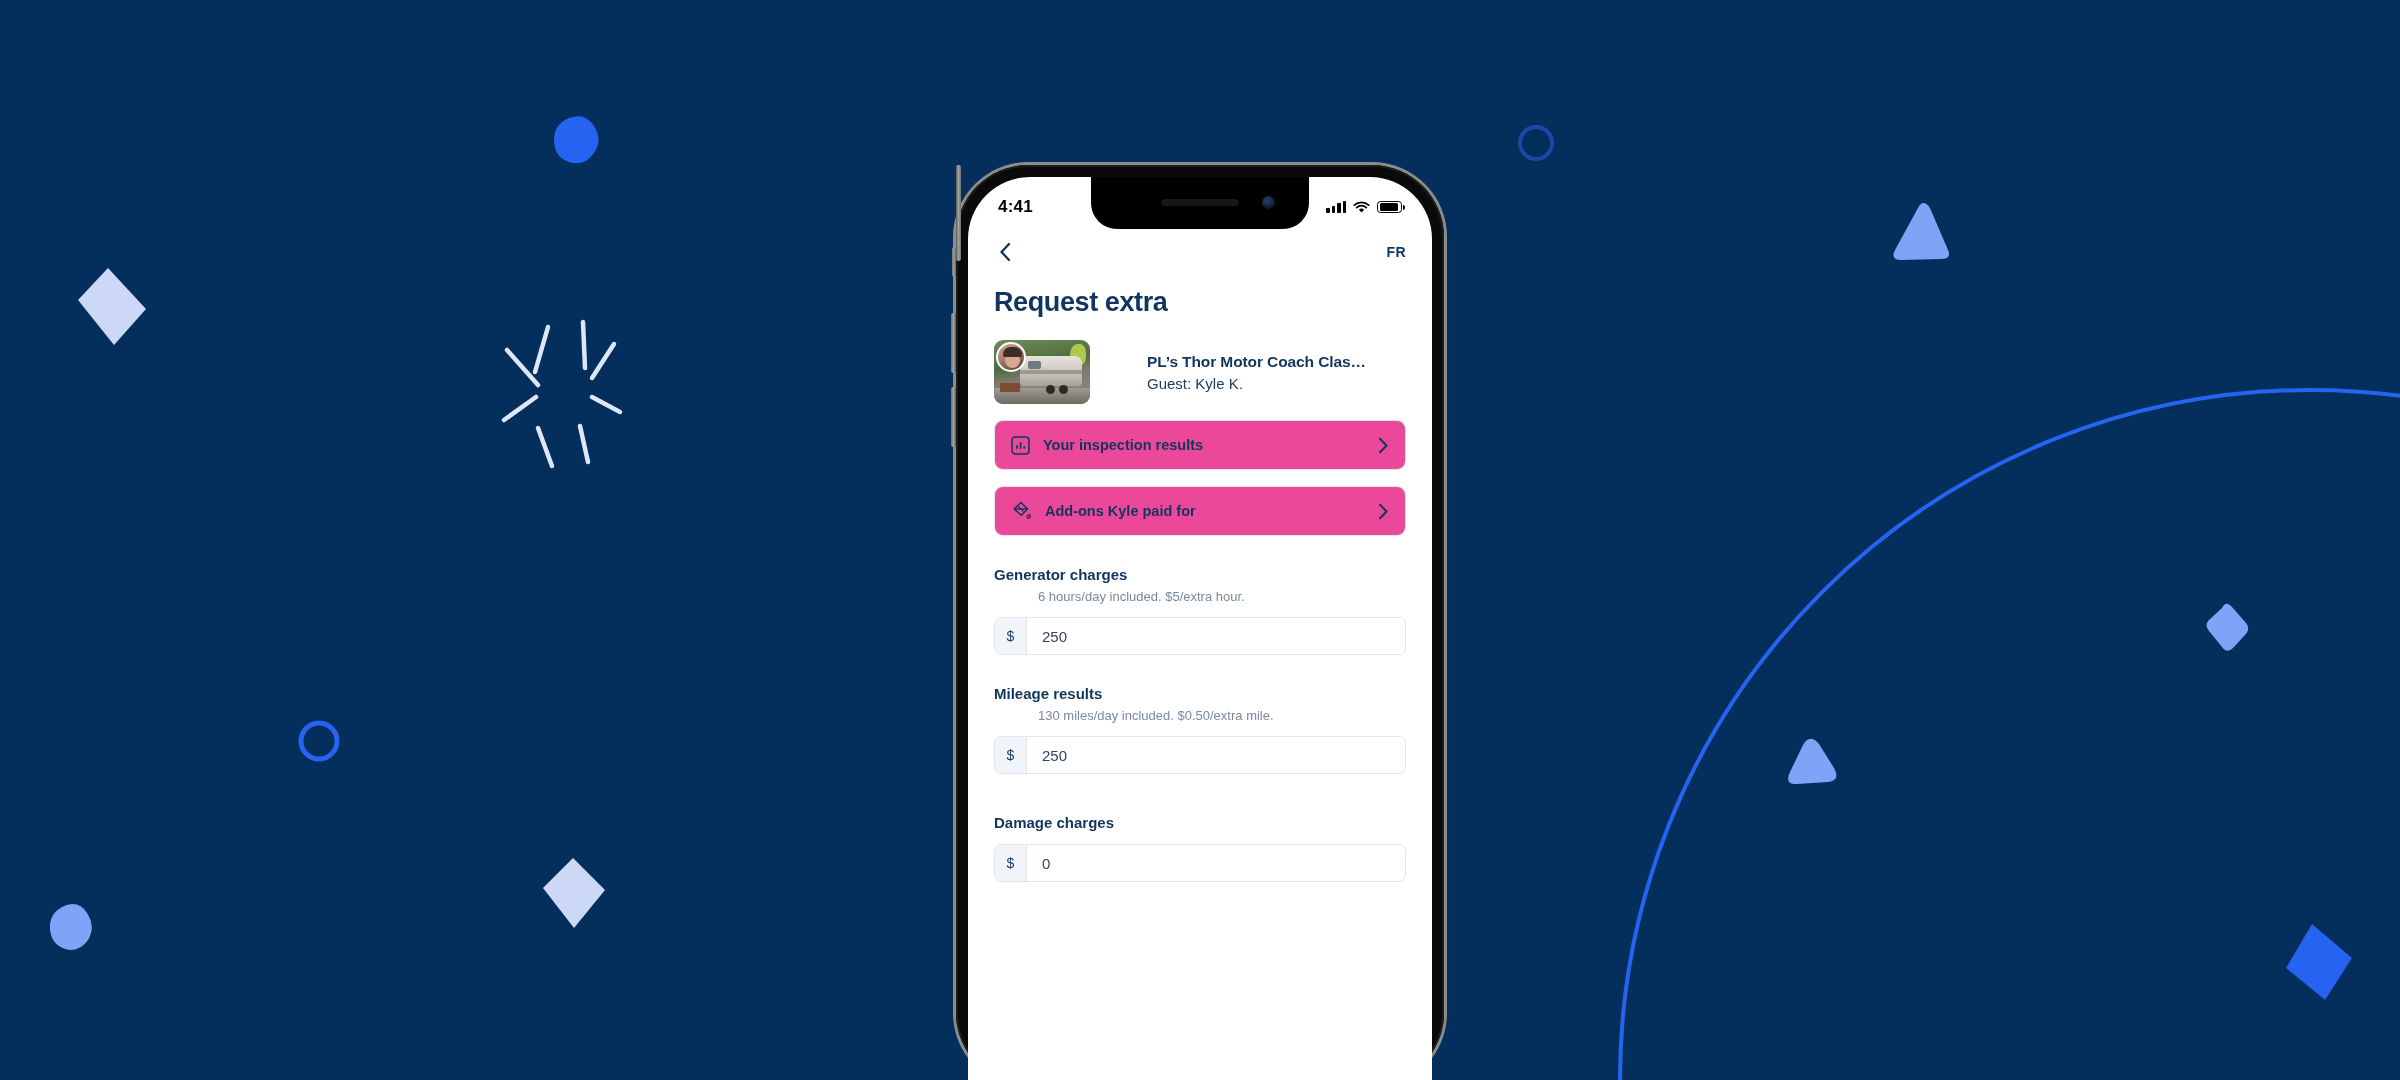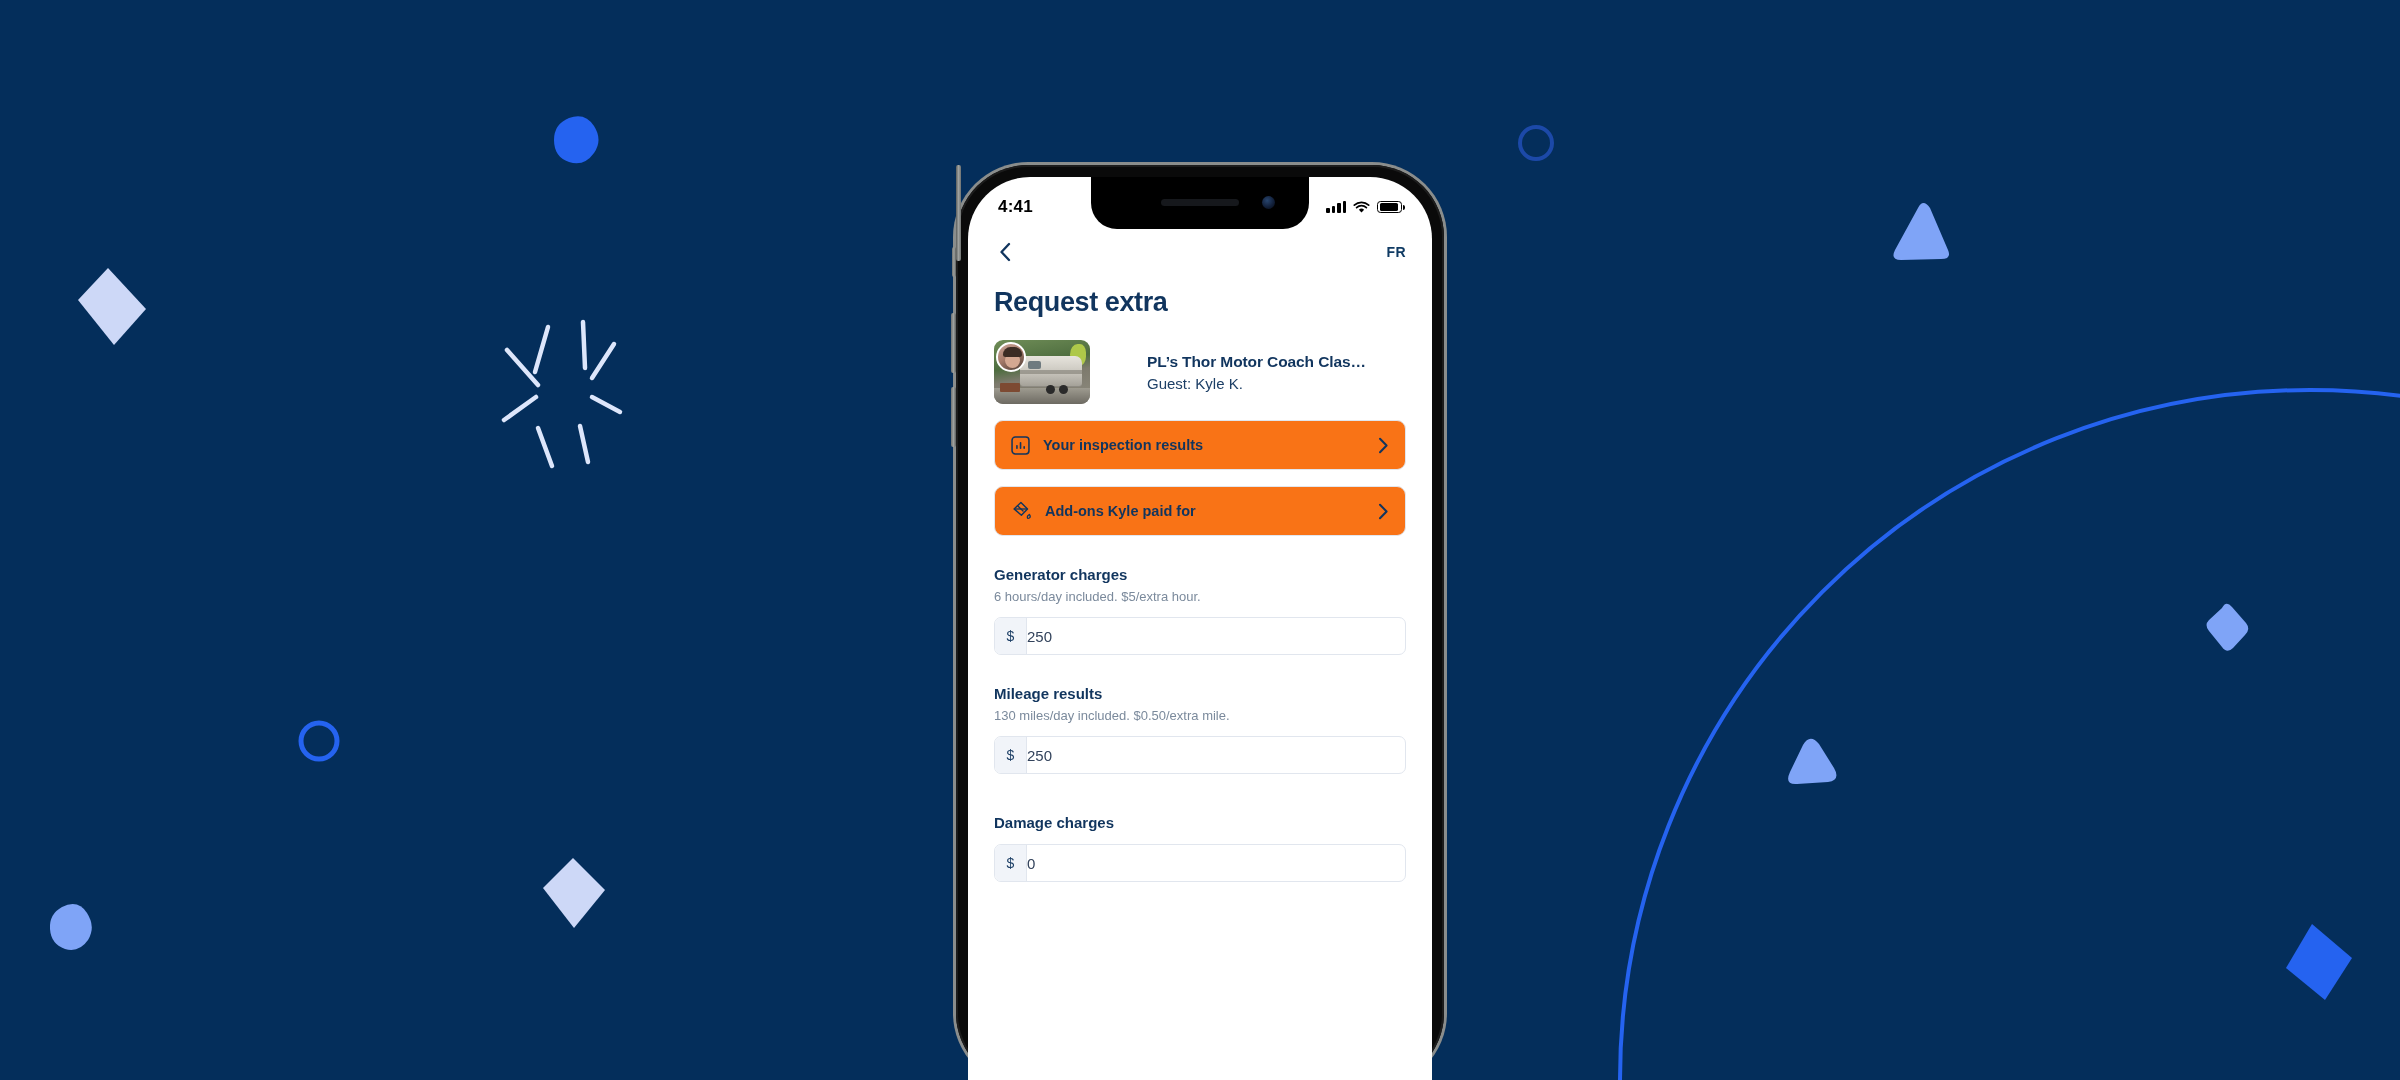--- a/index.html
+++ b/index.html
@@ -136,39 +136,39 @@
   #listing-name {
     font-size:15.5px; font-weight:bold; color:#11355e; letter-spacing:-.1px;
     white-space:nowrap; overflow:hidden;
   }
   #listing-guest { font-size:15px; color:#1d3f66; margin-top:4px; }
 
   
   .action-card {
     margin-top:16px; height:50px; border:1px solid #e1e6ee; border-radius:9px;
     display:flex; align-items:center; padding:0 16px; gap:13px; cursor:pointer;
-    background:#f97316;
+    background:#ec4899;
     justify-content:space-between;
   }
   .action-card .label { flex:1; font-size:14.5px; font-weight:bold; color:#11355e; }
 
   
   .charge-block { margin-top:30px; }
   .charge-title { font-size:15px; font-weight:bold; color:#11355e; }
-  .charge-sub { font-size:13px; color:#7b8a9c; margin-top:6px; }
+  .charge-sub { font-size:13px; color:#7b8a9c; margin-top:6px;margin-left:44px; }
   .money-input {
     margin-top:13px; height:38px; display:flex; align-items:stretch;
     border:1px solid #e1e6ee; border-radius:7px; overflow:hidden; background:#fff;
   }
   .money-input .prefix {
     width:32px; background:#f1f4f9; display:flex; align-items:center; justify-content:center;
     font-size:14px; color:#1d3f66; border-right:1px solid #e1e6ee;
   }
   .money-input .value {
-    flex:1; display:flex; align-items:center; 
+    flex:1; display:flex; align-items:center; padding-left:15px;
     font-size:15px; color:#33435c;
   }
   .charge-block.last { margin-top:40px; }
 </style>
 </head>
 <body>
 
 <svg id="bg-decor" viewBox="0 0 2400 1080" xmlns="http://www.w3.org/2000/svg">
   <rect x="0" y="0" width="2400" height="1080" fill="#042e5b"></rect>
 

